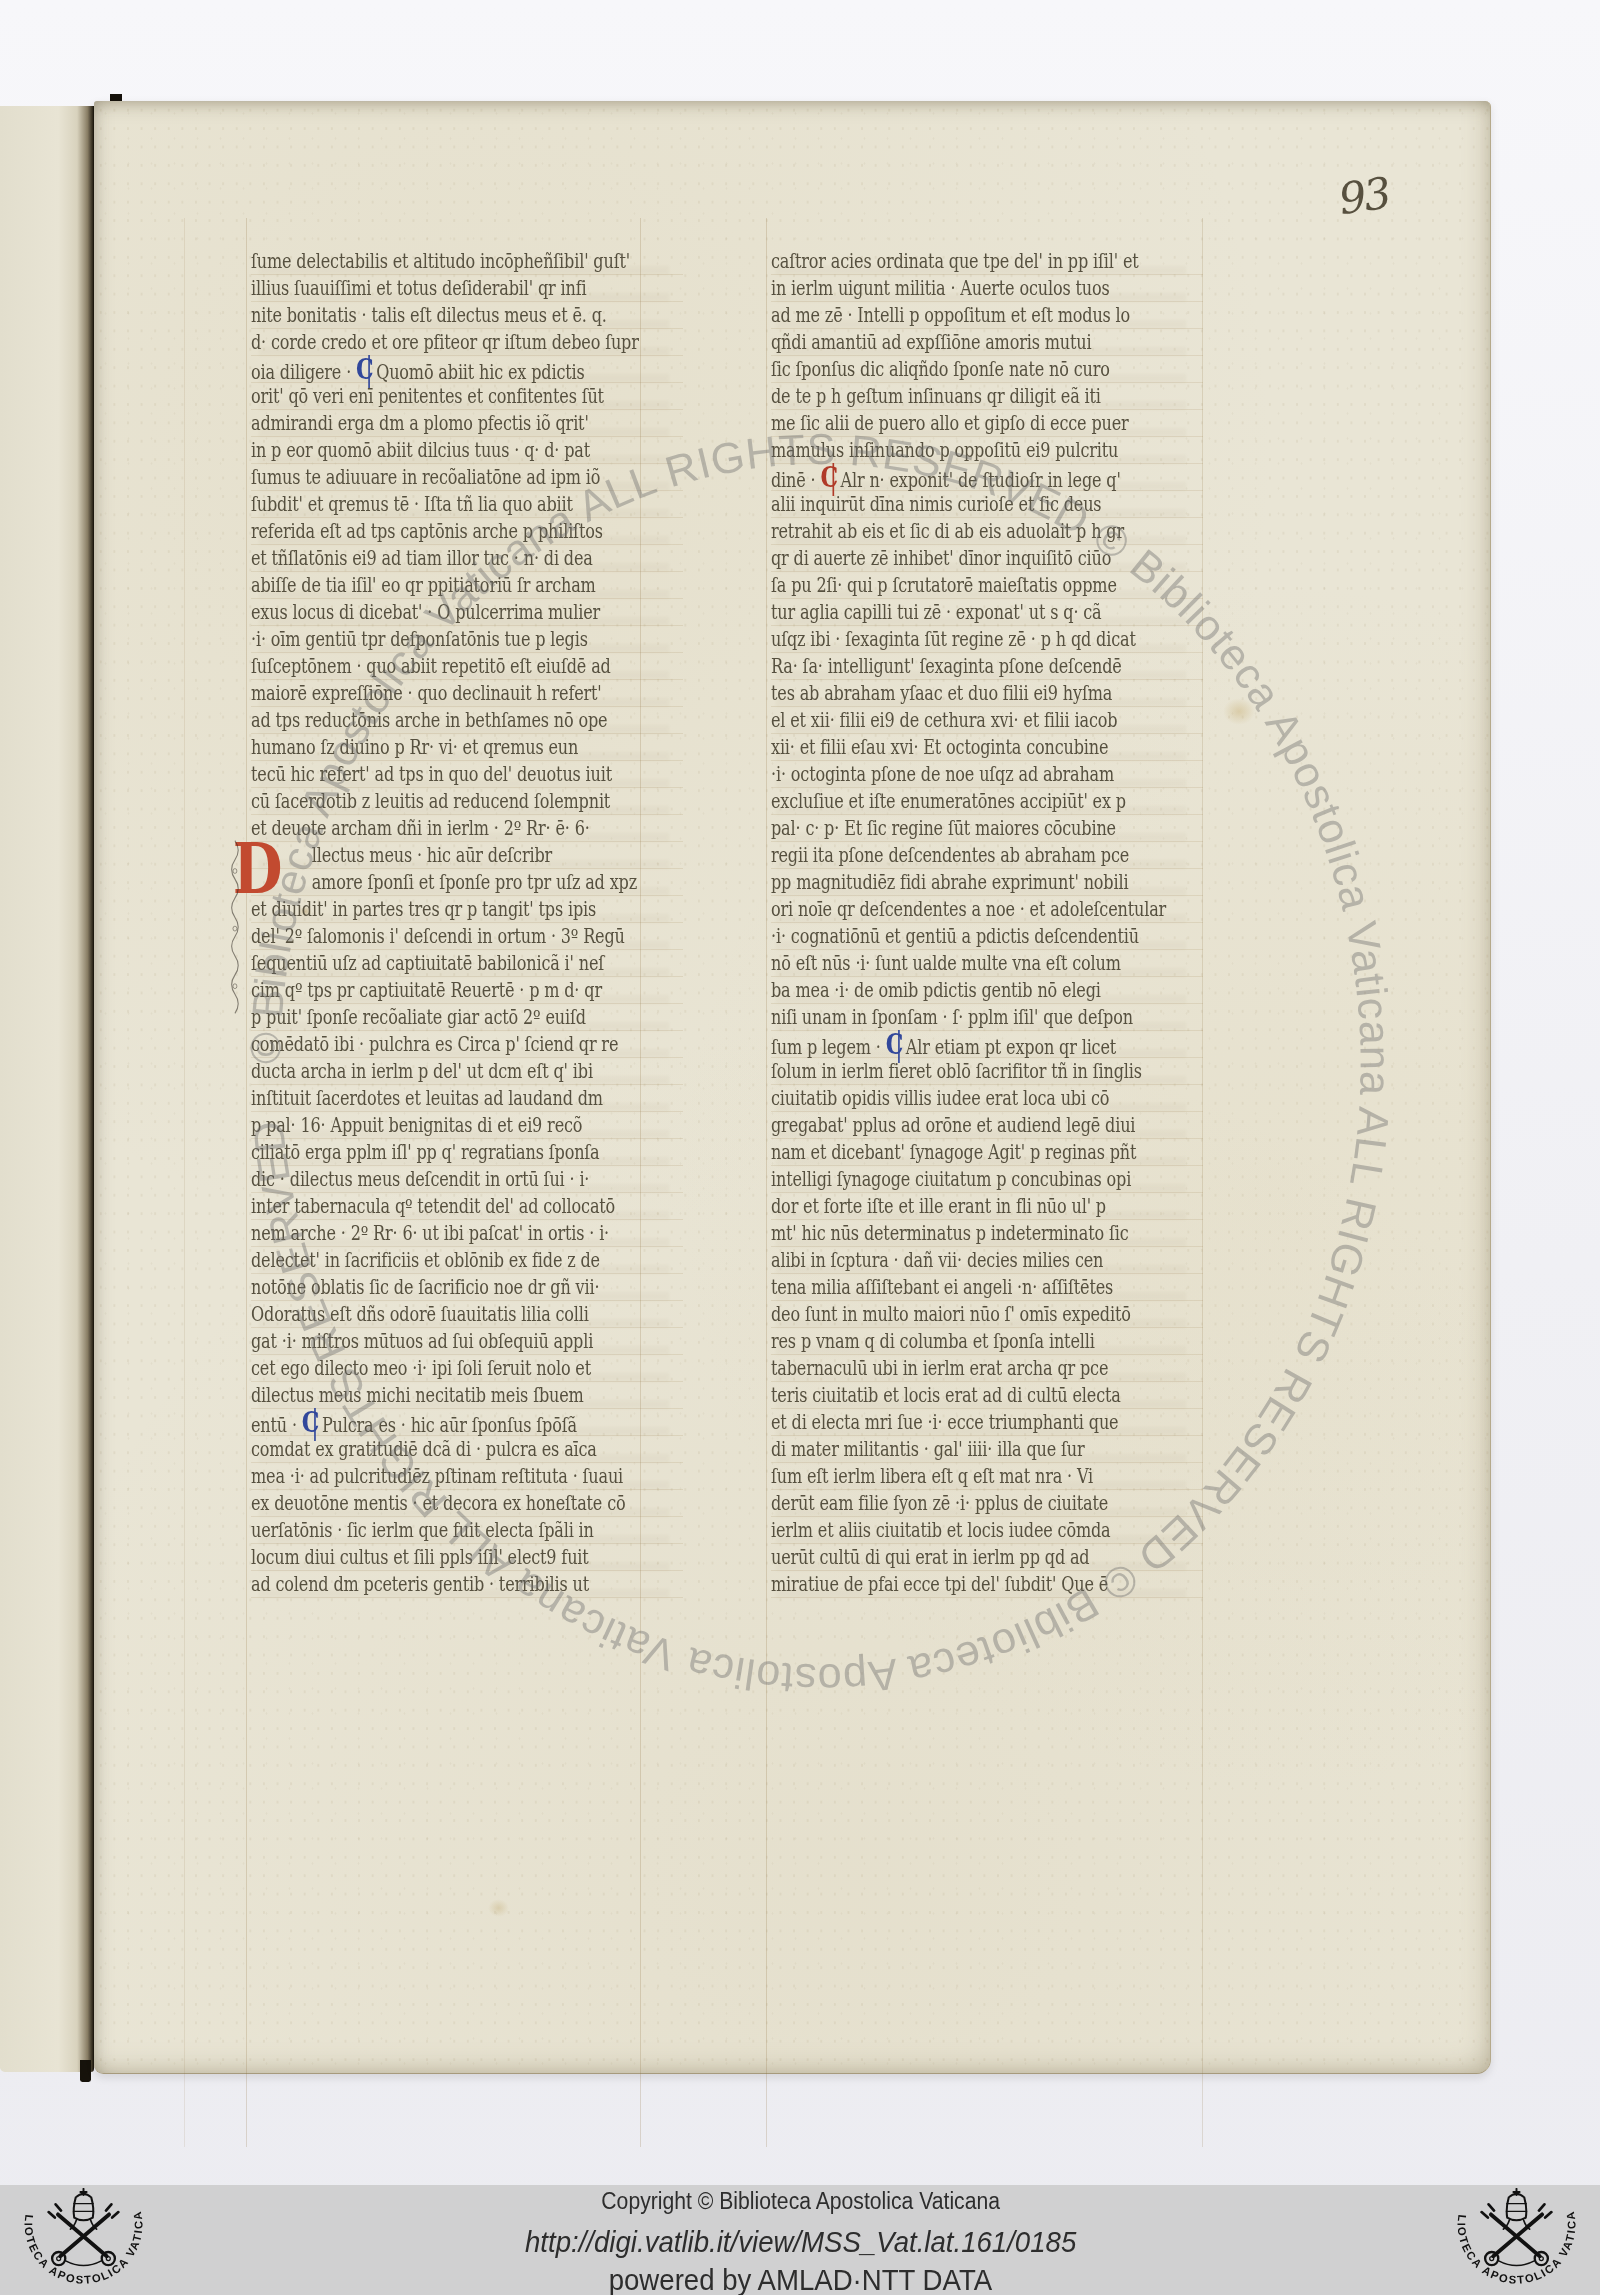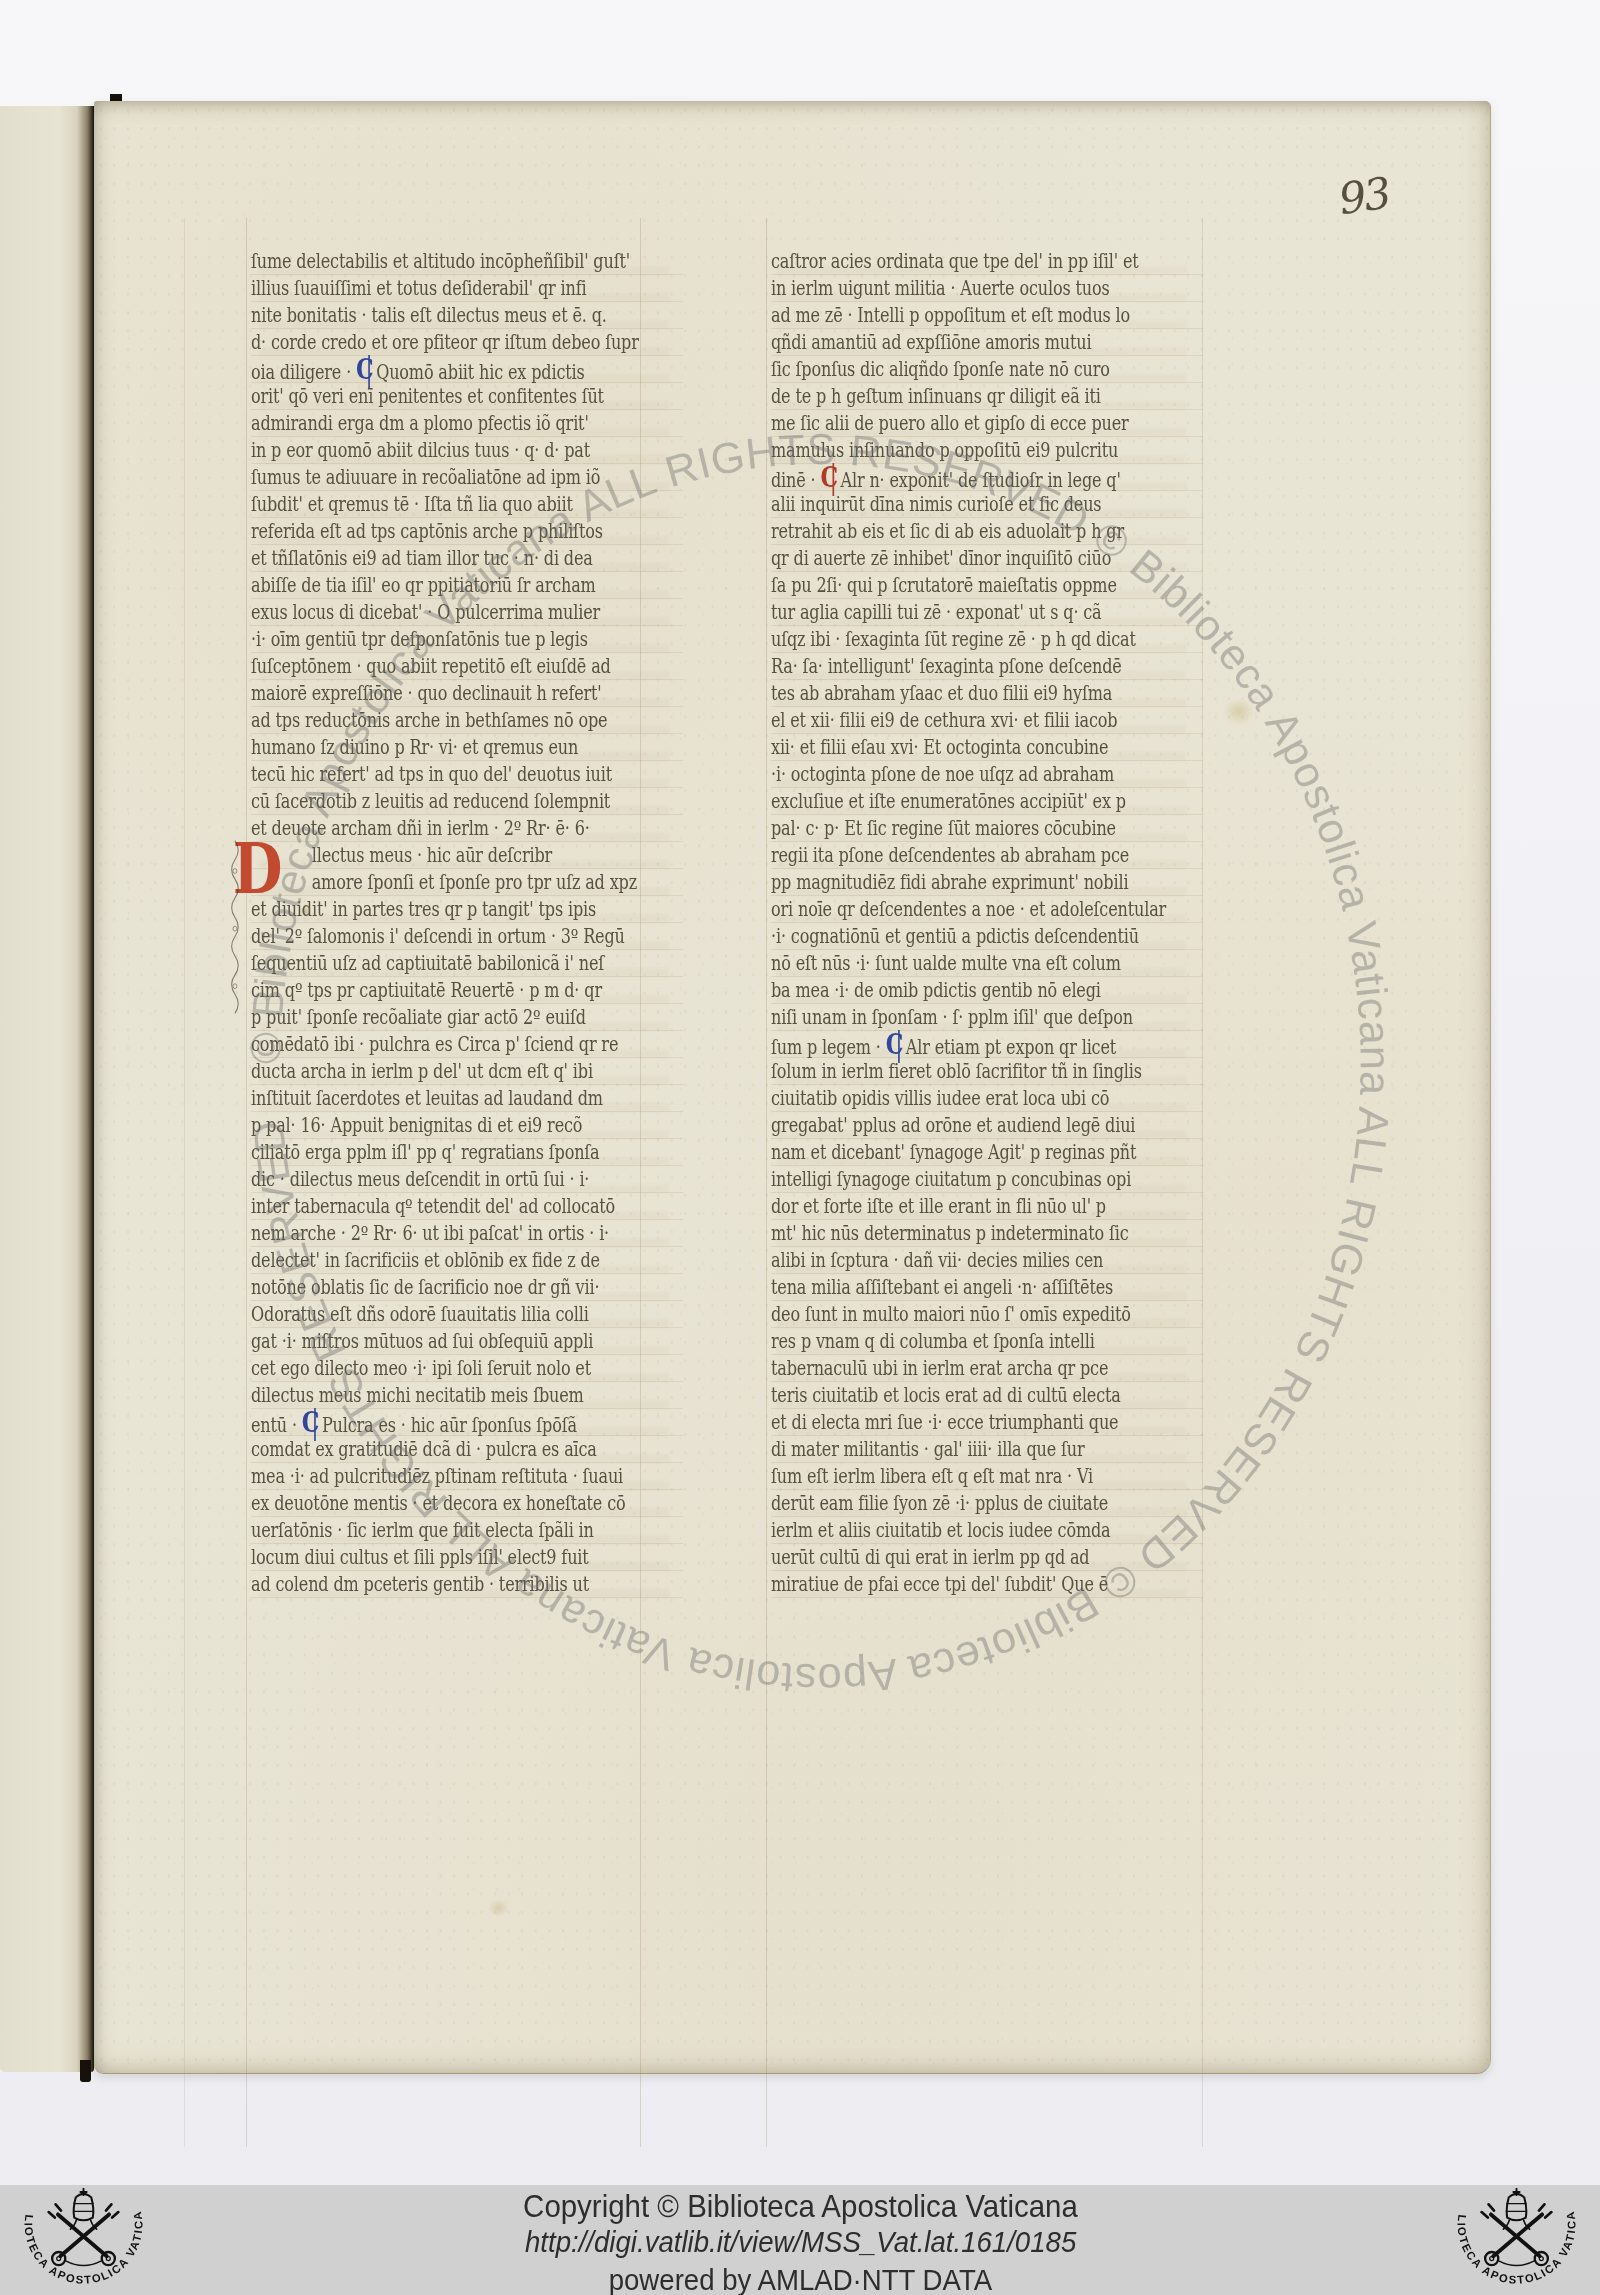--- a/index.html
+++ b/index.html
@@ -81,21 +81,21 @@
   
   .watermark{position:absolute;left:0;top:0;z-index:5;pointer-events:none;}
   .watermark text{font-family:"Liberation Sans",sans-serif;font-size:54px;
     letter-spacing:1px;fill:#6b6b6b;opacity:.40;}
 
   
   .footer{position:absolute;left:0;top:2185px;width:1601px;height:110px;
     background:#d0d0d1;color:#2d2d2d;font-family:"Liberation Sans",sans-serif;z-index:8;}
   .f-line{position:absolute;left:0;width:100%;text-align:center;}
   .f-line span{display:inline-block;transform:scaleX(.92);transform-origin:center;}
-  .f-copyright{top:3.2px;font-size:32px;}
+  .f-copyright{top:3.2px;font-size:23px;}
   .f-url{top:40px;font-size:30px;font-style:italic;}
   .f-powered{top:78px;font-size:30px;}
   .logo{position:absolute;top:3.2px;}
   .logo-left{left:6.4px;}
   .logo-right{left:1439px;}
   .logo text{font-family:"Liberation Sans",sans-serif;font-weight:bold;font-size:14.5px;
     letter-spacing:2.2px;fill:#111;}
   .logo path,.logo circle,.logo line{stroke:#111;fill:none;}
 </style>
 </head>

